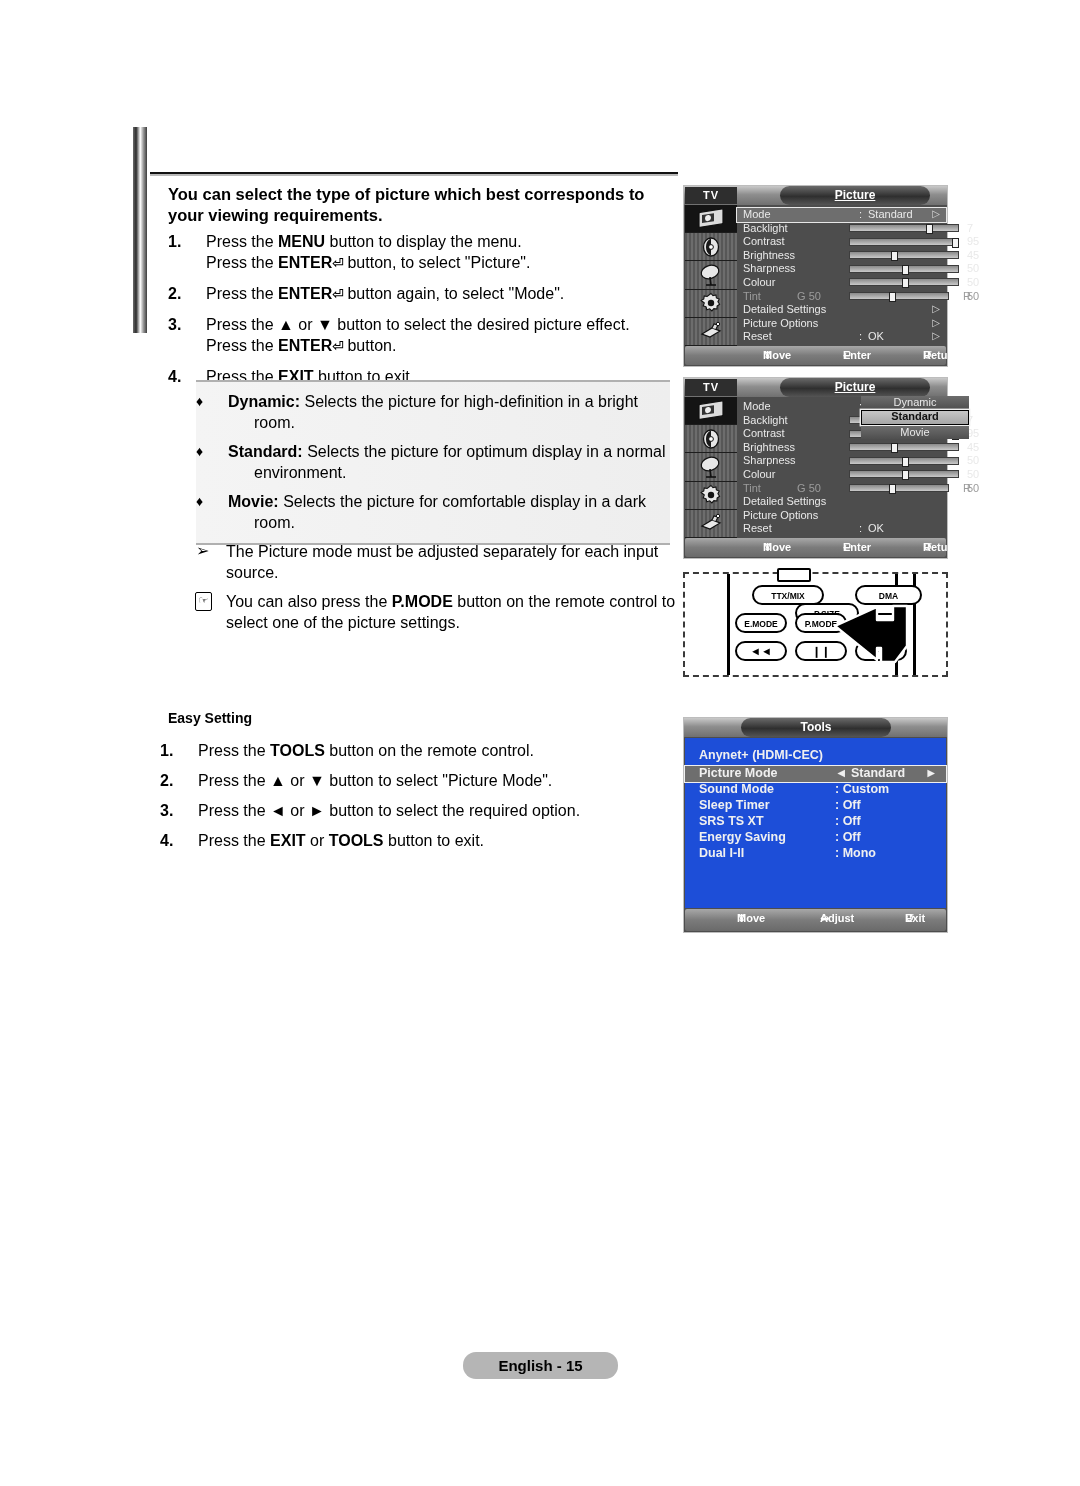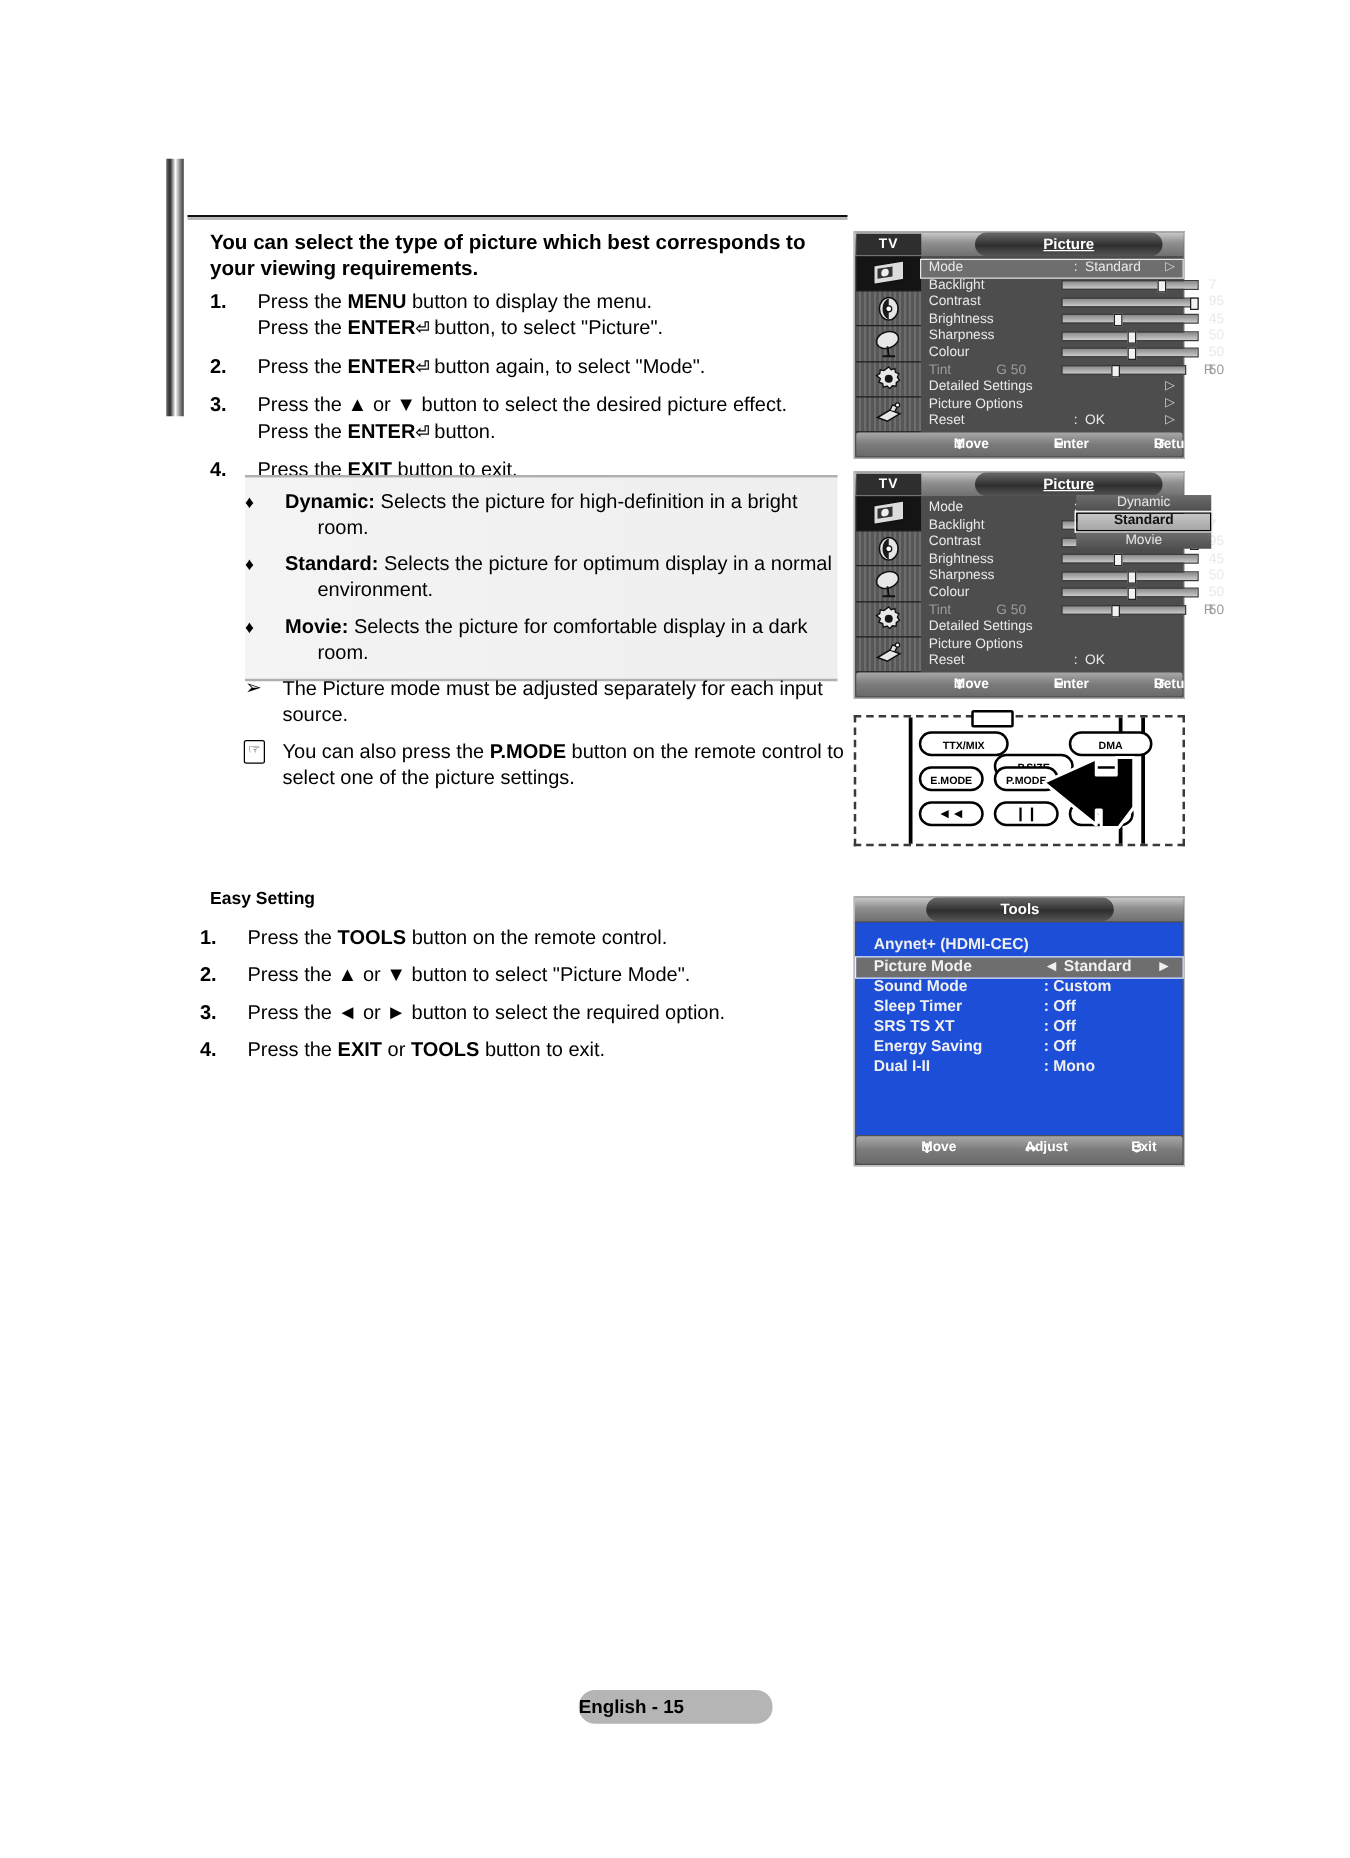--- a/index.html
+++ b/index.html
@@ -116,21 +116,21 @@
   .trow{position:relative;height:16px;font-size:12.5px;font-weight:bold;color:#f0f0f0;}
   .trow .lbl{position:absolute;left:14px;top:0;}
   .trow .val{position:absolute;left:150px;top:0;}
   .trow.sel{background:#6e6e6e;outline:1.4px solid #f0f0f0;}
   .trow.sel .val{left:150px;}
   .trow .la{position:absolute;left:150px;top:0;}
   .trow .ra{position:absolute;left:240px;top:0;}
 
   
   .footer{position:absolute;left:463px;top:1352px;width:155px;height:27px;border-radius:13px;
-          background:#b5b5b5;color:#000;font-size:15px;font-weight:bold;text-align:left;line-height:27px;}
+          background:#b5b5b5;color:#000;font-size:15px;font-weight:bold;text-align:center;line-height:27px;}
 </style>
 </head>
 <body>
 
 <div id="page">
 
   <div class="spine"></div>
 
   <div class="title-rule"></div>
 
@@ -469,21 +469,21 @@
     </div>
   </div>
 
   <div class="remote">
     <div class="rline" style="left:42px;top:0;height:101px;"></div>
     <div class="rline" style="left:210px;top:0;height:101px;"></div>
     <div class="rline" style="left:228px;top:0;height:101px;"></div>
 
     <div style="position:absolute;left:92px;top:-6px;width:30px;height:10px;border:2.2px solid #000;border-radius:2px;background:#fff;"></div>
 
-    <div class="rkey" style="left:50px;top:11px;width:72px;height:20px;line-height:18px;">TTX/MIX</div>
+    <div class="rkey" style="left:67px;top:11px;width:72px;height:20px;line-height:18px;">TTX/MIX</div>
     <div class="rkey" style="left:110px;top:29px;width:64px;height:20px;line-height:18px;text-align:center;">P.SIZE</div>
     <div class="rkey" style="left:170px;top:11px;width:67px;height:20px;line-height:18px;">DMA</div>
 
     <div class="rkey" style="left:50px;top:39px;width:52px;height:20px;line-height:18px;">E.MODE</div>
     <div class="rkey" style="left:110px;top:39px;width:52px;height:20px;line-height:18px;">P.MODE</div>
     <div class="rkey" style="left:170px;top:39px;width:52px;height:20px;line-height:18px;"></div>
 
     <div class="rkey" style="left:50px;top:67px;width:52px;height:20px;line-height:16px;font-size:11px;">◄◄</div>
     <div class="rkey" style="left:110px;top:67px;width:52px;height:20px;line-height:16px;font-size:11px;">❙❙</div>
     <div class="rkey" style="left:170px;top:67px;width:52px;height:20px;line-height:16px;font-size:11px;">►►</div>

